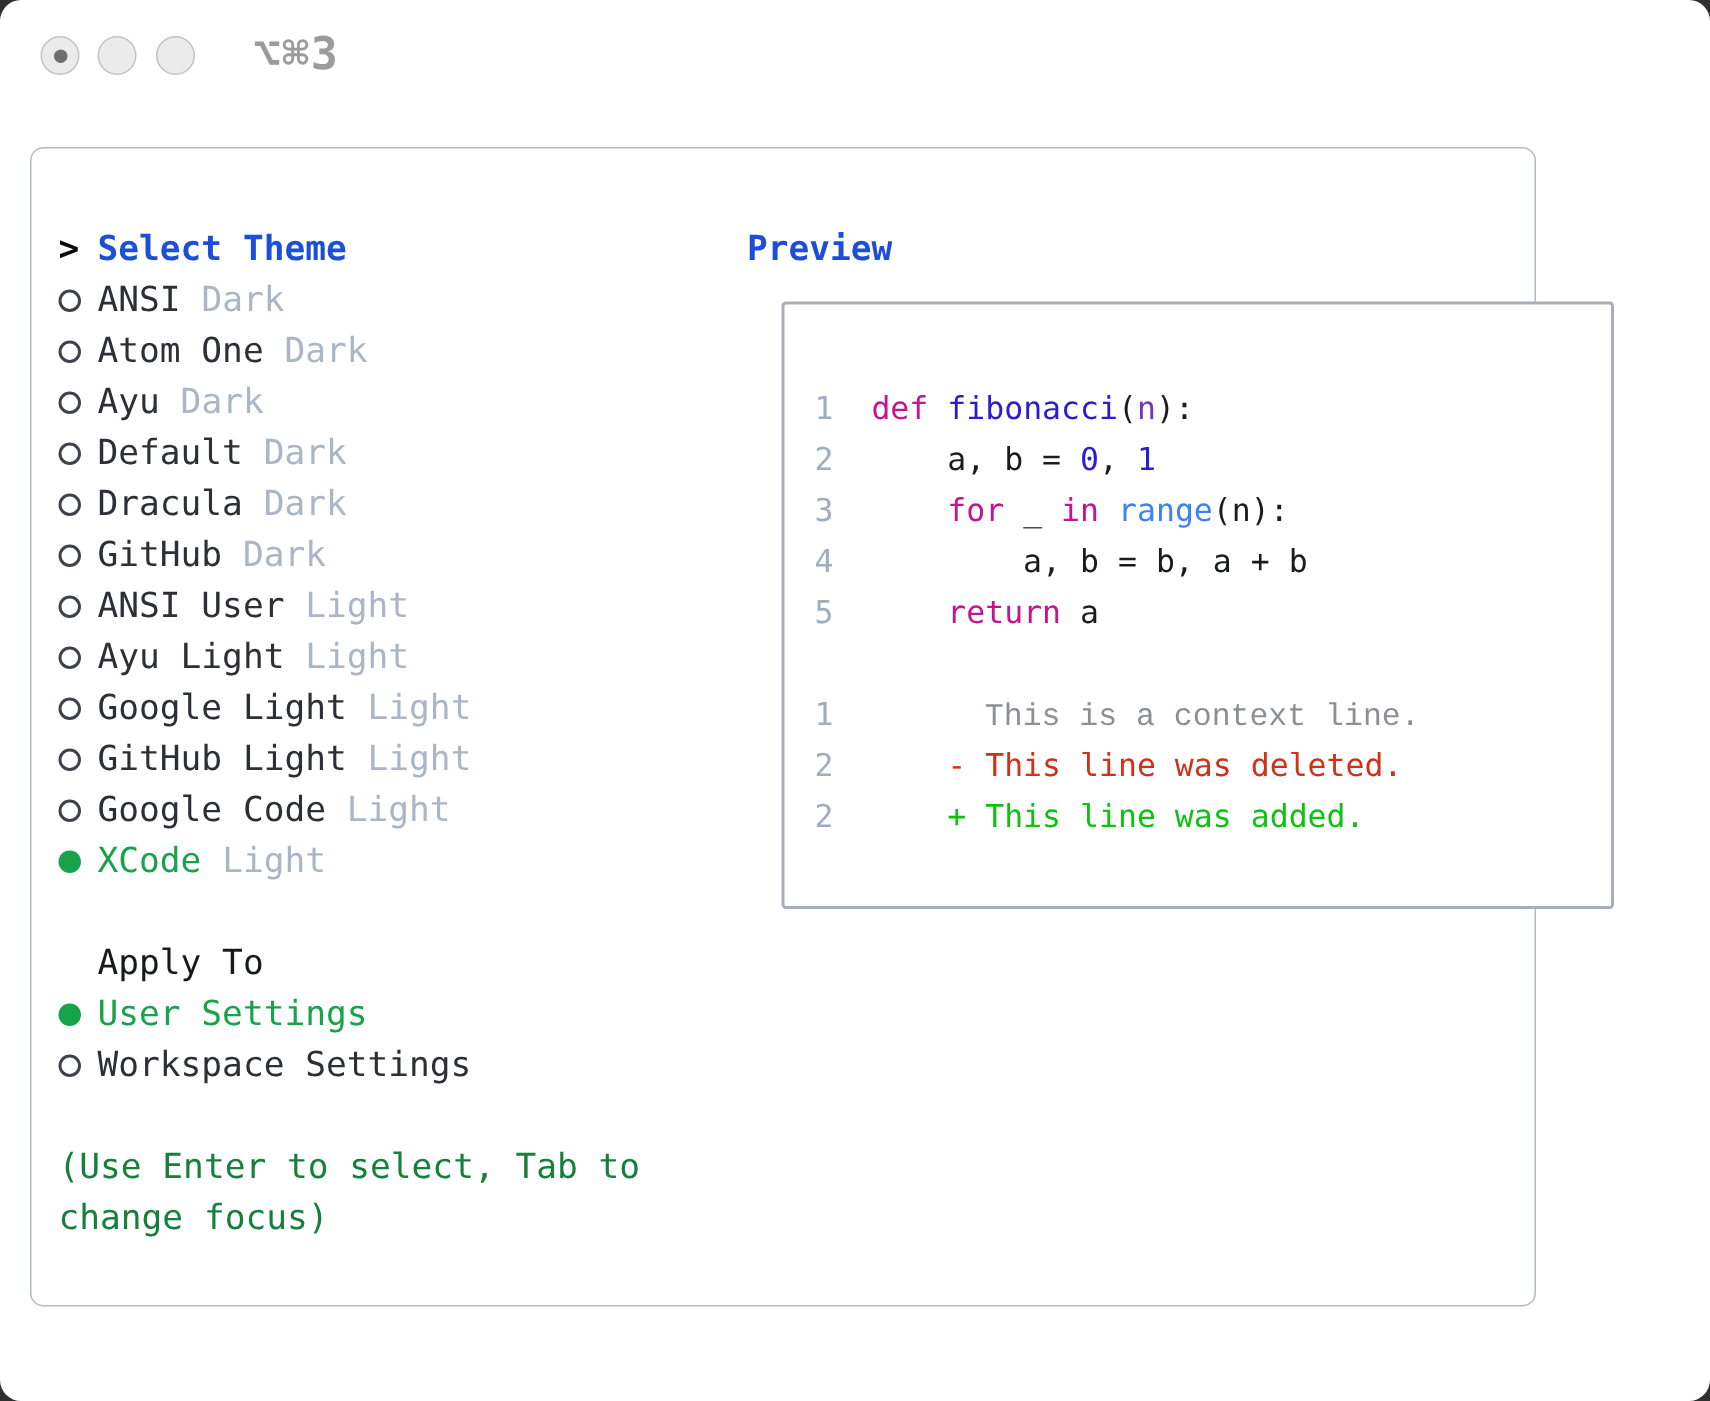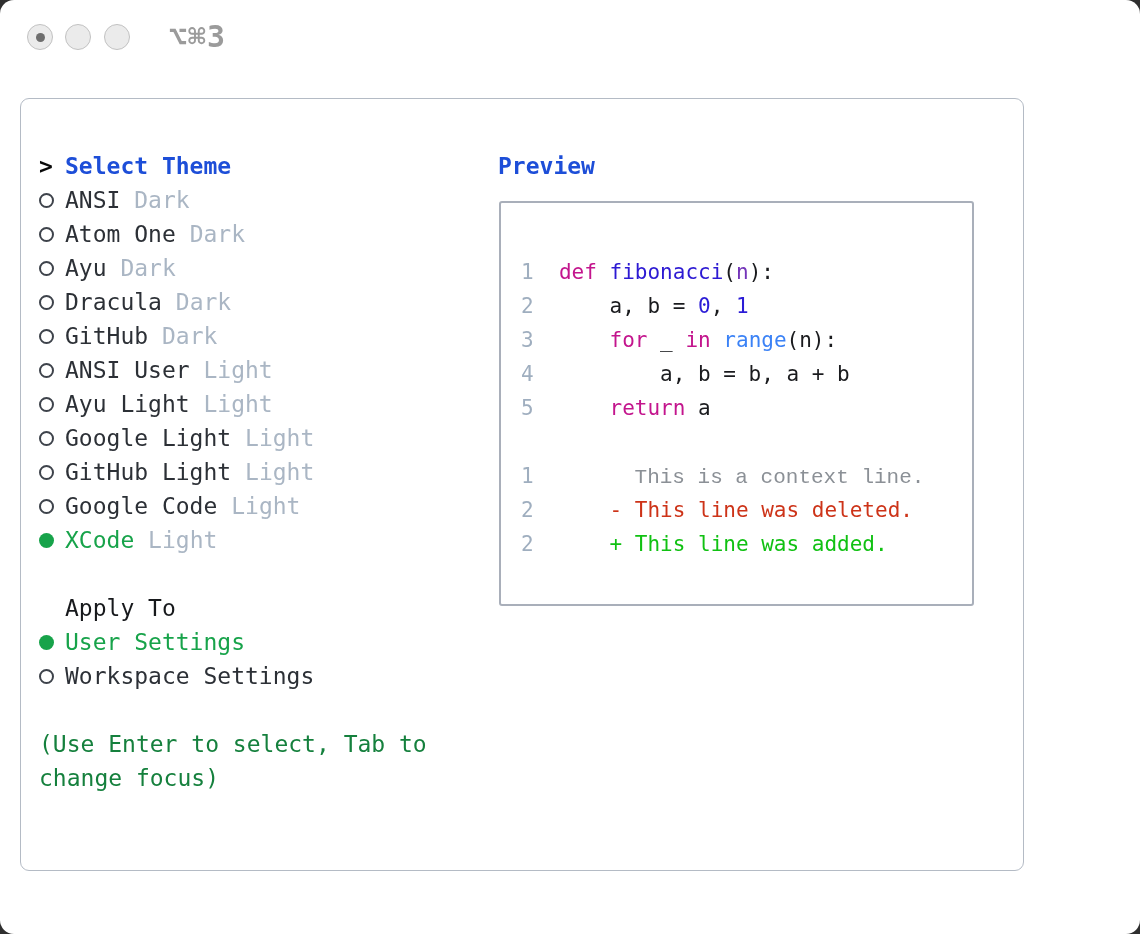--- a/index.html
+++ b/index.html
@@ -114,23 +114,23 @@
   .t-variant { color: #aab6c4; }
   .opt-label.sel { color: #17a34a; }
   #hint .row { color: #15803d; text-align: right; }
   
   .right-col {
     position: absolute;
     left: 477px;
     top: 50px;
   }
   .preview-box {
-    margin-left: 1px;
+    margin-left: 23px;
     margin-top: 18px;
-    width: 475px;
+    width: 555px;
     height: 405px;
     box-sizing: border-box;
     border: 2px solid #a9afba;
     border-radius: 3px;
     background: #ffffff;
     overflow: hidden;
   }
   #code-lines {
     padding: 52px 0 0 20px;
   }
@@ -169,20 +169,21 @@
 
     <div class="left-col">
       <div class="row">
         <span class="marker cursor">&gt;</span>
         <span class="hdr-label">Select Theme</span>
       </div>
       <div id="theme-rows">
           <div class="row"><span class="marker"><span class="ring"></span></span><span><span class="t-name">ANSI</span> <span class="t-variant">Dark</span></span></div>
           <div class="row"><span class="marker"><span class="ring"></span></span><span><span class="t-name">Atom One</span> <span class="t-variant">Dark</span></span></div>
           <div class="row"><span class="marker"><span class="ring"></span></span><span><span class="t-name">Ayu</span> <span class="t-variant">Dark</span></span></div>
+          <div class="row"><span class="marker"><span class="ring"></span></span><span><span class="t-name">Default</span> <span class="t-variant">Dark</span></span></div>
           <div class="row"><span class="marker"><span class="ring"></span></span><span><span class="t-name">Dracula</span> <span class="t-variant">Dark</span></span></div>
           <div class="row"><span class="marker"><span class="ring"></span></span><span><span class="t-name">GitHub</span> <span class="t-variant">Dark</span></span></div>
           <div class="row"><span class="marker"><span class="ring"></span></span><span><span class="t-name">ANSI User</span> <span class="t-variant">Light</span></span></div>
           <div class="row"><span class="marker"><span class="ring"></span></span><span><span class="t-name">Ayu Light</span> <span class="t-variant">Light</span></span></div>
           <div class="row"><span class="marker"><span class="ring"></span></span><span><span class="t-name">Google Light</span> <span class="t-variant">Light</span></span></div>
           <div class="row"><span class="marker"><span class="ring"></span></span><span><span class="t-name">GitHub Light</span> <span class="t-variant">Light</span></span></div>
           <div class="row"><span class="marker"><span class="ring"></span></span><span><span class="t-name">Google Code</span> <span class="t-variant">Light</span></span></div>
           <div class="row"><span class="marker"><span class="dot-on"></span></span><span><span class="t-name sel">XCode</span> <span class="t-variant">Light</span></span></div>
         </div>
       <div class="row spacer"></div>

